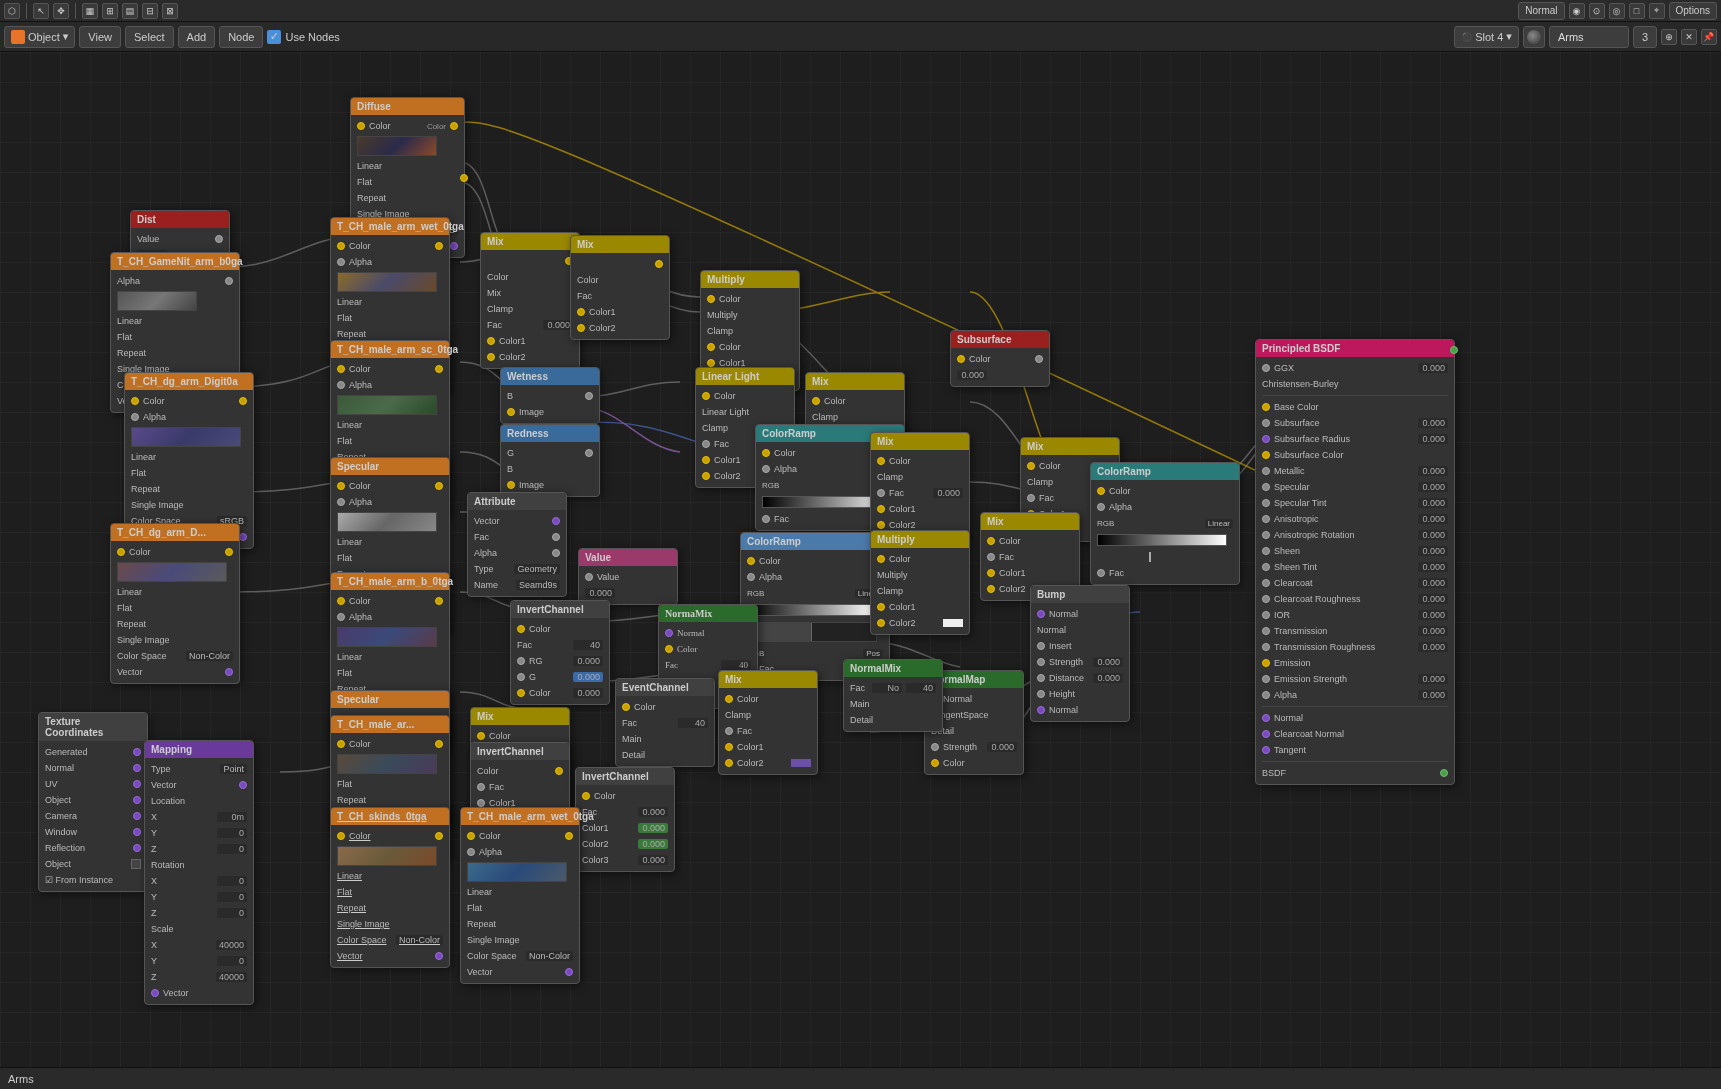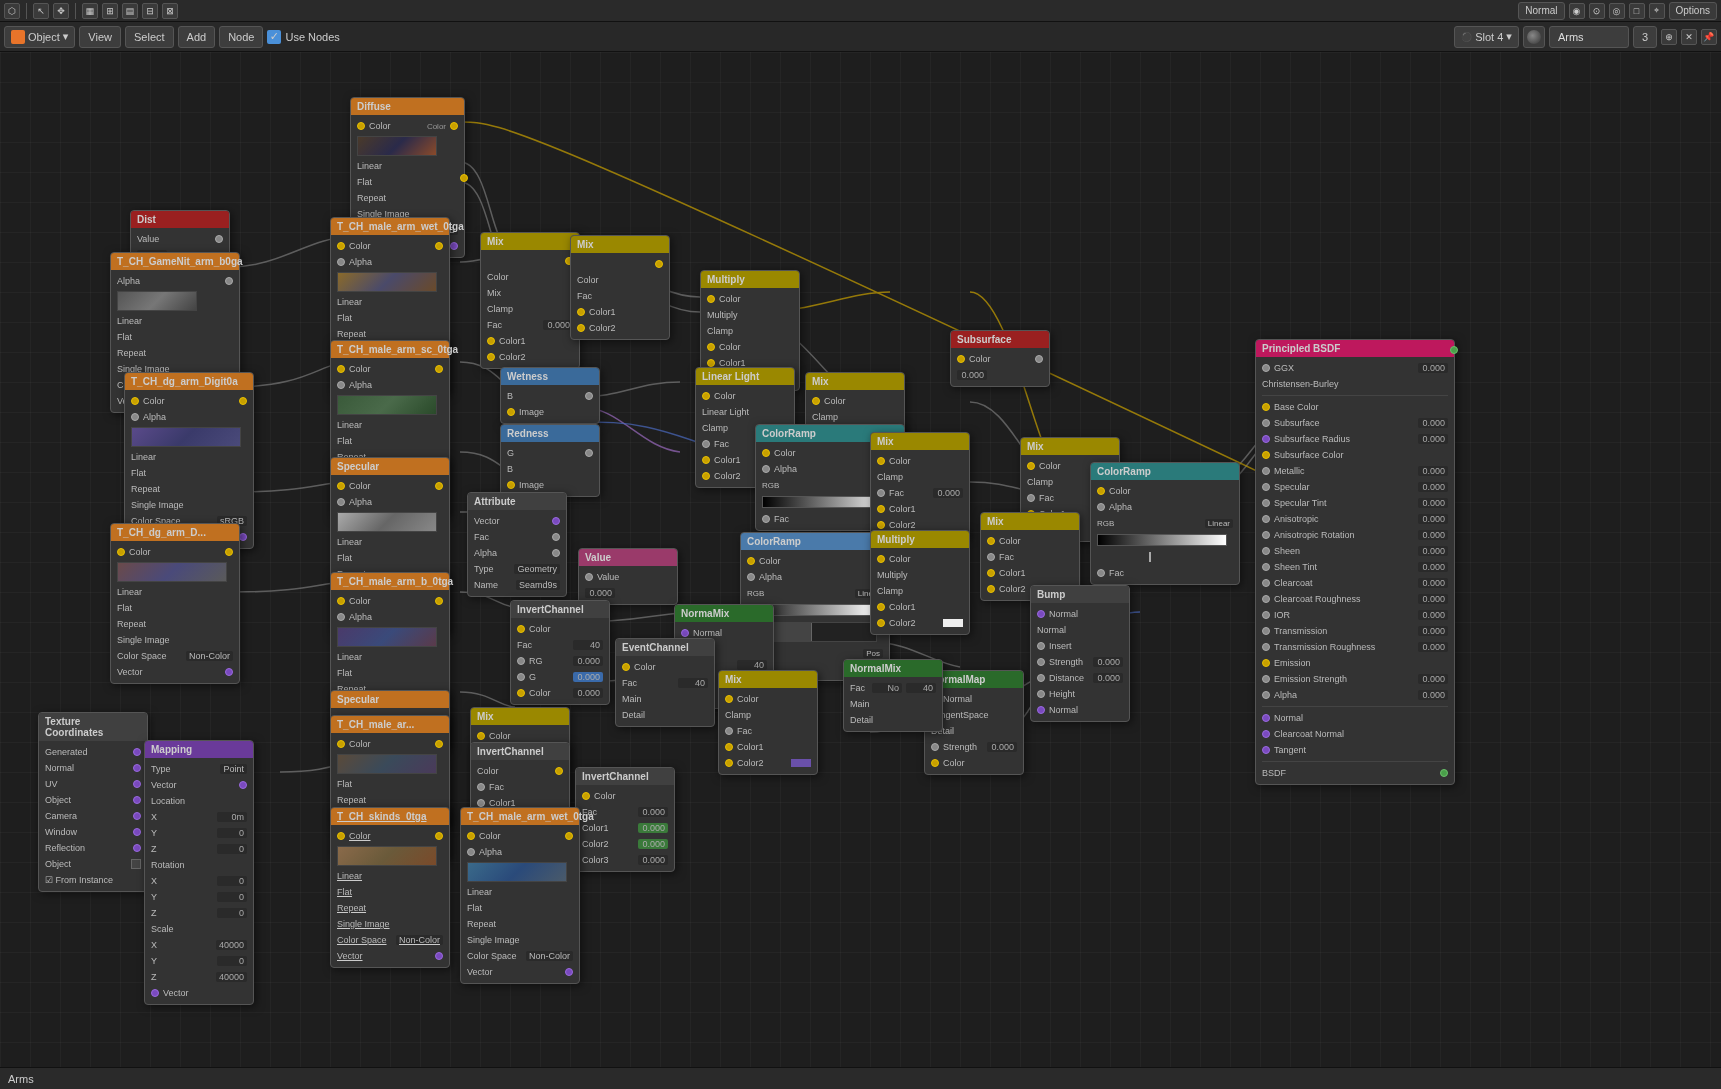--- a/index.html
+++ b/index.html
@@ -1077,21 +1077,21 @@
         <span class="node-label">Color Space</span>
         <span class="node-select">Non-Color</span>
       </div>
       <div class="node-row">
         <span class="node-label">Vector</span>
         <div class="socket socket-purple"></div>
       </div>
     </div>
   </div>
 
-  <div class="node" style="left:674px;top:552px;width:100px;">
+  <div class="node" style="left:658px;top:552px;width:100px;font-family:Liberation Serif, serif;">
     <div class="node-header hdr-dark-green">
       <span>NormaMix</span>
     </div>
     <div class="node-body">
       <div class="node-row">
         <div class="socket socket-purple" style="margin-left:auto;"></div>
         <span class="node-label">Normal</span>
       </div>
       <div class="node-row">
         <div class="socket socket-yellow"></div>
@@ -1195,21 +1195,21 @@
         <div class="socket socket-yellow"></div>
         <span class="node-label">Color1</span>
       </div>
       <div class="node-row">
         <div class="socket socket-yellow"></div>
         <span class="node-label">Color2</span>
       </div>
     </div>
   </div>
 
-  <div class="node" style="left:615px;top:586px;width:100px;">
+  <div class="node" style="left:615px;top:626px;width:100px;">
     <div class="node-header hdr-dark">
       <span>EventChannel</span>
     </div>
     <div class="node-body">
       <div class="node-row">
         <div class="socket socket-yellow" style="margin-left:auto;"></div>
         <span class="node-label">Color</span>
       </div>
       <div class="node-row">
           <span class="node-label">Fac</span>

